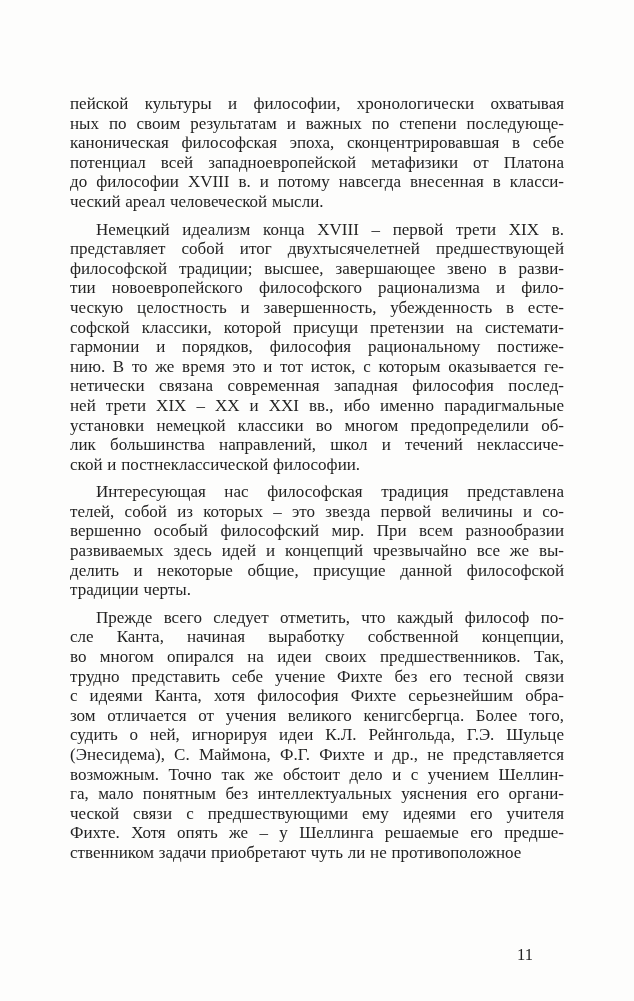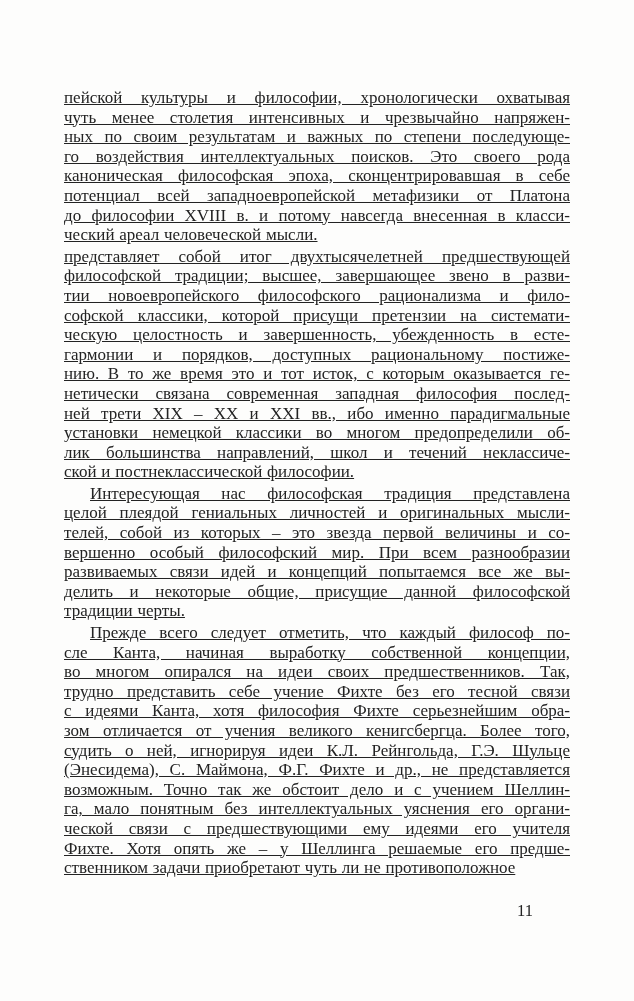--- a/index.html
+++ b/index.html
@@ -22,82 +22,79 @@
   .text-block {
     position: absolute;
     left: 62px;
     top: 86px;
     width: 510px;
     color: #232323;
     font-size: 17px;
     line-height: 19.6px;
   }
   .paragraph {
-    margin: 2px;
+    margin: 8px;
     padding: 0;
-    text-decoration: underline;
   }
   .line {
     text-align: justify;
     text-align-last: justify;
     height: 19.6px;
     overflow: hidden;
     white-space: normal;
     word-spacing: 0.5px;
   }
   .line.first-indent {
     text-indent: 26px;
   }
   .line.last {
     text-align-last: left;
   }
   .page-number {
     position: absolute;
-    top: 901px;
+    top: 945px;
     right: 101px;
     color: #232323;
     font-size: 16.5px;
     line-height: 19px;
   }
 </style>
 </head>
 <body>
 
 <div class="scan-page" style="background: rgb(253, 253, 252);">
   <div class="text-block" style="color: rgb(35, 35, 35);">
       <div class="paragraph">
         <div class="line">пейской культуры и философии, хронологически охватывая</div>
-        <div class="line">чуть менее столетия интенсивных и чрезвычайно напряжен-</div>
         <div class="line">ных по своим результатам и важных по степени последующе-</div>
-        <div class="line">го воздействия интеллектуальных поисков. Это своего рода</div>
         <div class="line">каноническая философская эпоха, сконцентрировавшая в себе</div>
         <div class="line">потенциал всей западноевропейской метафизики от Платона</div>
         <div class="line">до философии XVIII в. и потому навсегда внесенная в класси-</div>
         <div class="line last">ческий ареал человеческой мысли.</div>
       </div>
       <div class="paragraph">
+        <div class="line first-indent">Немецкий идеализм конца XVIII – первой трети XIX в.</div>
         <div class="line">представляет собой итог двухтысячелетней предшествующей</div>
         <div class="line">философской традиции; высшее, завершающее звено в разви-</div>
         <div class="line">тии новоевропейского философского рационализма и фило-</div>
+        <div class="line">ческую целостность и завершенность, убежденность в есте-</div>
         <div class="line">софской классики, которой присущи претензии на системати-</div>
-        <div class="line">ческую целостность и завершенность, убежденность в есте-</div>
-        <div class="line">гармонии и порядков, доступных рациональному постиже-</div>
+        <div class="line">гармонии и порядков, философия рациональному постиже-</div>
         <div class="line">нию. В то же время это и тот исток, с которым оказывается ге-</div>
         <div class="line">нетически связана современная западная философия послед-</div>
         <div class="line">ней трети XIX – XX и XXI вв., ибо именно парадигмальные</div>
         <div class="line">установки немецкой классики во многом предопределили об-</div>
         <div class="line">лик большинства направлений, школ и течений неклассиче-</div>
         <div class="line last">ской и постнеклассической философии.</div>
       </div>
       <div class="paragraph">
         <div class="line first-indent">Интересующая нас философская традиция представлена</div>
-        <div class="line">целой плеядой гениальных личностей и оригинальных мысли-</div>
         <div class="line">телей, собой из которых – это звезда первой величины и со-</div>
         <div class="line">вершенно особый философский мир. При всем разнообразии</div>
-        <div class="line">развиваемых связи идей и концепций попытаемся все же вы-</div>
+        <div class="line">развиваемых здесь идей и концепций чрезвычайно все же вы-</div>
         <div class="line">делить и некоторые общие, присущие данной философской</div>
         <div class="line last">традиции черты.</div>
       </div>
       <div class="paragraph">
         <div class="line first-indent">Прежде всего следует отметить, что каждый философ по-</div>
         <div class="line">сле Канта, начиная выработку собственной концепции,</div>
         <div class="line">во многом опирался на идеи своих предшественников. Так,</div>
         <div class="line">трудно представить себе учение Фихте без его тесной связи</div>
         <div class="line">с идеями Канта, хотя философия Фихте серьезнейшим обра-</div>
         <div class="line">зом отличается от учения великого кенигсбергца. Более того,</div>

